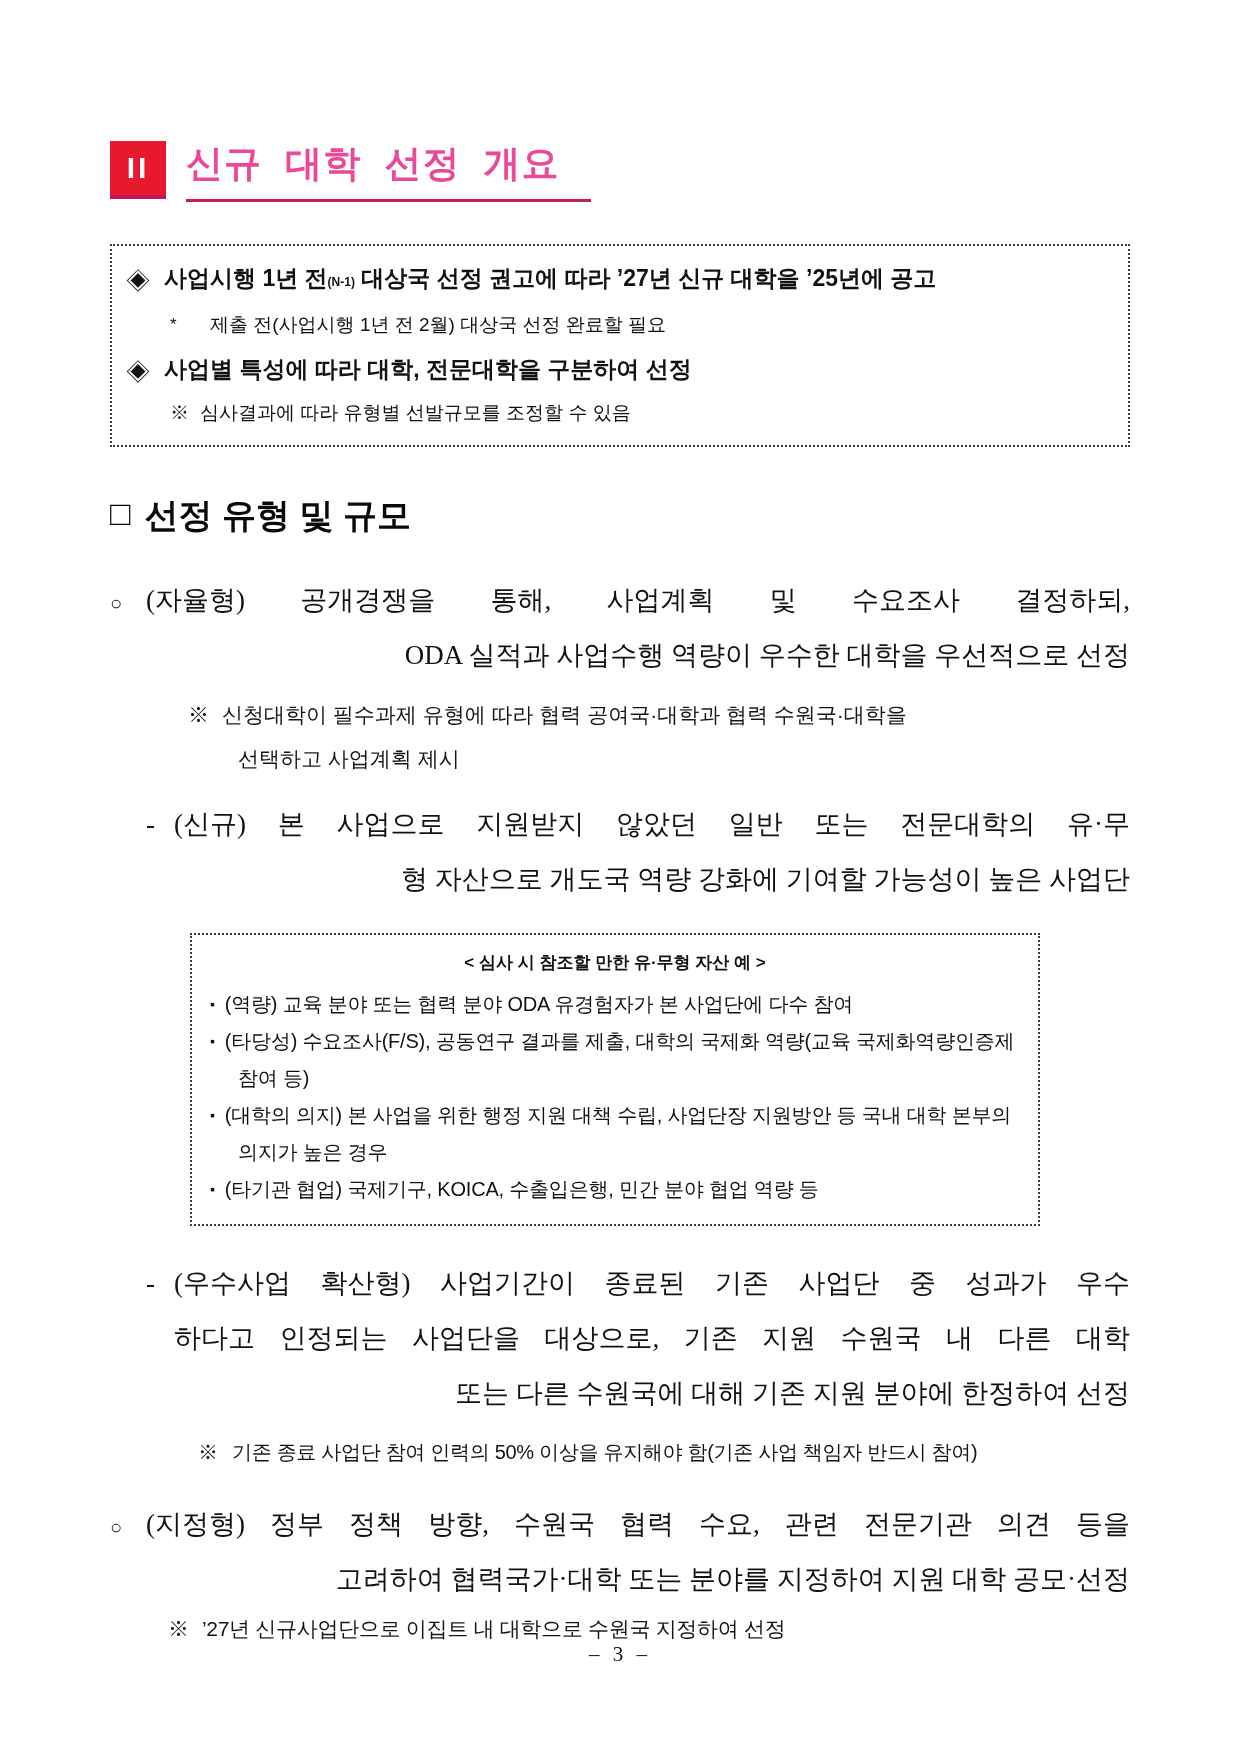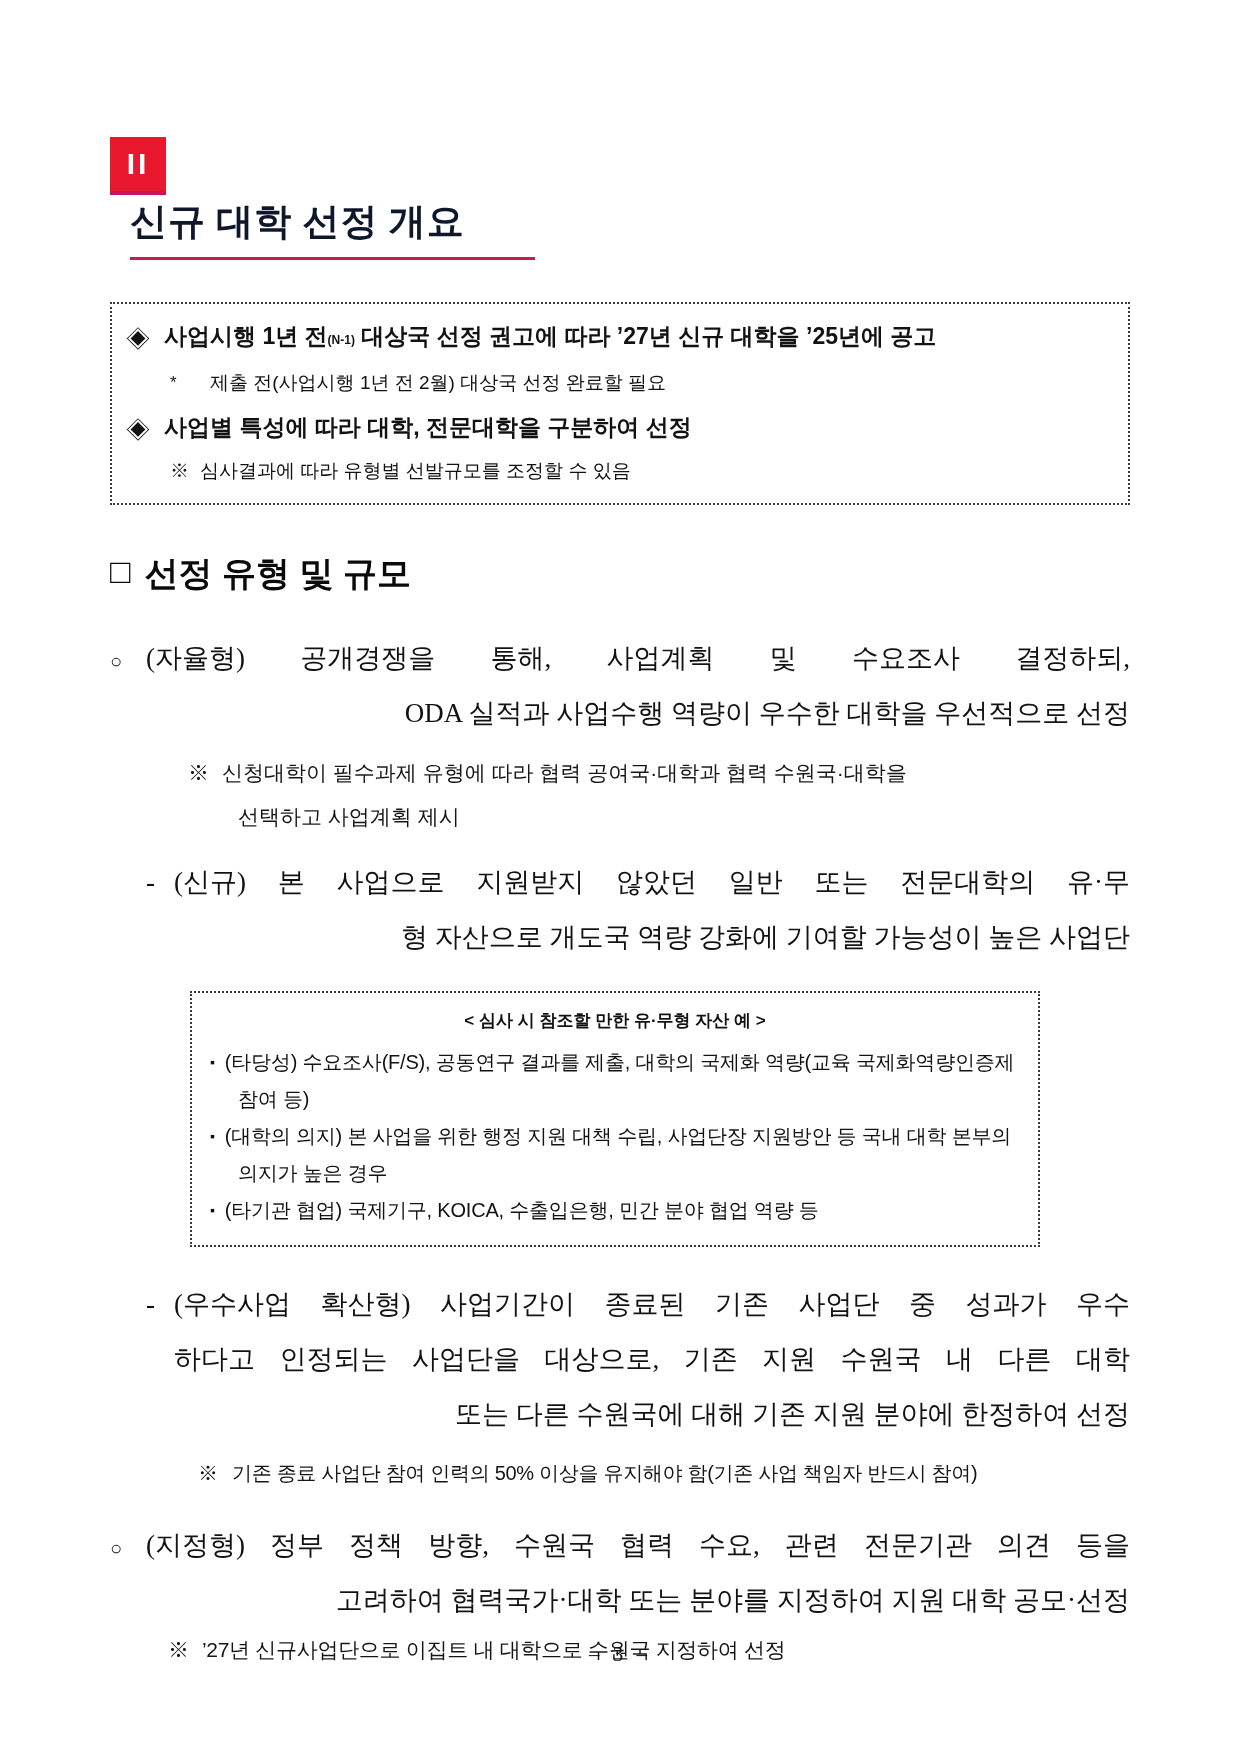--- a/index.html
+++ b/index.html
@@ -5,32 +5,32 @@
   * { margin:0; padding:0; box-sizing:border-box; }
   html,body { background:#ffffff; }
   body {
     width:1240px; height:1753px; position:relative; overflow:hidden;
     font-family:"Liberation Serif", serif; color:#121212;
     word-break:keep-all;
   }
   .page { position:relative; width:100%; height:100%; padding:137px 110px 0 110px; }
 
   
-  .hdr { display:flex; align-items:flex-start;flex-direction:column; }
+  .hdr { display:flex; align-items:center; }
   .badge {
     width:56px; height:58px; background:var(--badge-red,#e8182f);
     border-bottom:4px solid var(--badge-edge,#c9135e);
     display:flex; align-items:center; justify-content:center;
     color:#ffffff; font-family:"Liberation Sans", sans-serif;
     font-size:30px; font-weight:700; letter-spacing:3px; flex:0 0 auto;
   }
   .hdr-title-wrap { margin-left:20px; padding-top:2px; }
   .hdr-title {
-    display:inline-block; font-family:Liberation Serif, serif;
-    font-size:37px; font-weight:800; letter-spacing:1px; color:#0f172a;
+    display:inline-block; font-family:Liberation Mono, monospace;
+    font-size:37px; font-weight:800; letter-spacing:1px; color:#ec4899;
     padding:0 6px 10px 0; border-bottom:3px solid var(--title-underline,#c41e4e);
     min-width:405px;
   }
 
   
   .ovbox {
     margin-top:42px; border:2px dotted #3a3a3a; padding:15px 18px 14px 14px;
     font-family:"Liberation Sans", sans-serif;
   }
   .ov-item { display:flex; align-items:flex-start; font-size:23px; font-weight:700; line-height:1.55; }
@@ -152,20 +152,21 @@
   <div class="para para-b dash-para">
     <span class="marker">-</span>
     <div class="ptext">
       <div class="jline"><span class="b">(신규)</span><span> 본 사업으로 </span><span class="b">지원받지 않았던</span><span> 일반 또는 전문대학의 유·무</span></div>
       <div class="lline">형 자산으로 개도국 역량 강화에 기여할 가능성이 높은 사업단</div>
     </div>
   </div>
 
   <div class="assetbox">
     <div class="assetbox-title">&lt; 심사 시 참조할 만한 유·무형 자산 예  &gt;</div>
+    <div class="asset-item"><span class="asset-bullet">▪</span><span>(역량) 교육 분야 또는 협력 분야 ODA 유경험자가 본 사업단에 다수 참여</span></div>
     <div class="asset-item"><span class="asset-bullet">▪</span><span>(타당성) 수요조사(F/S), 공동연구 결과를 제출, 대학의 국제화 역량(교육 국제화역량인증제 참여 등)</span></div>
     <div class="asset-item"><span class="asset-bullet">▪</span><span>(대학의 의지) 본 사업을 위한 행정 지원 대책 수립, 사업단장 지원방안 등 국내 대학 본부의 의지가 높은 경우</span></div>
     <div class="asset-item"><span class="asset-bullet">▪</span><span>(타기관 협업) 국제기구, KOICA, 수출입은행, 민간 분야 협업 역량 등</span></div>
   </div>
 
   <div class="para para-c dash-para">
     <span class="marker">-</span>
     <div class="ptext">
       <div class="jline"><span class="b">(우수사업 확산형)</span><span> 사업기간이 종료된 기존 사업단 중 </span><span class="b">성과가 우수</span></div>
       <div class="jline"><span>하다고 인정되는 </span><span class="b">사업단을 대상으로, 기존 지원 수원국 내 다른 대학</span></div>

